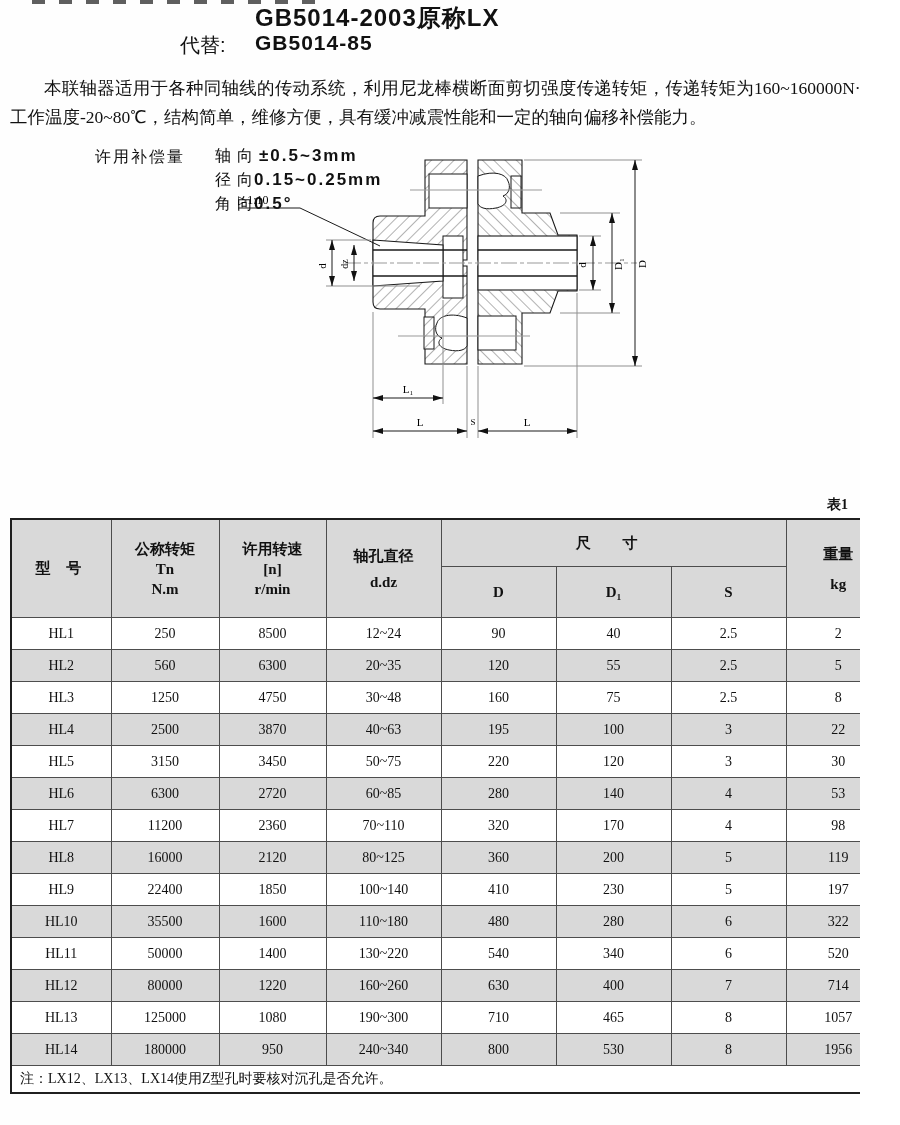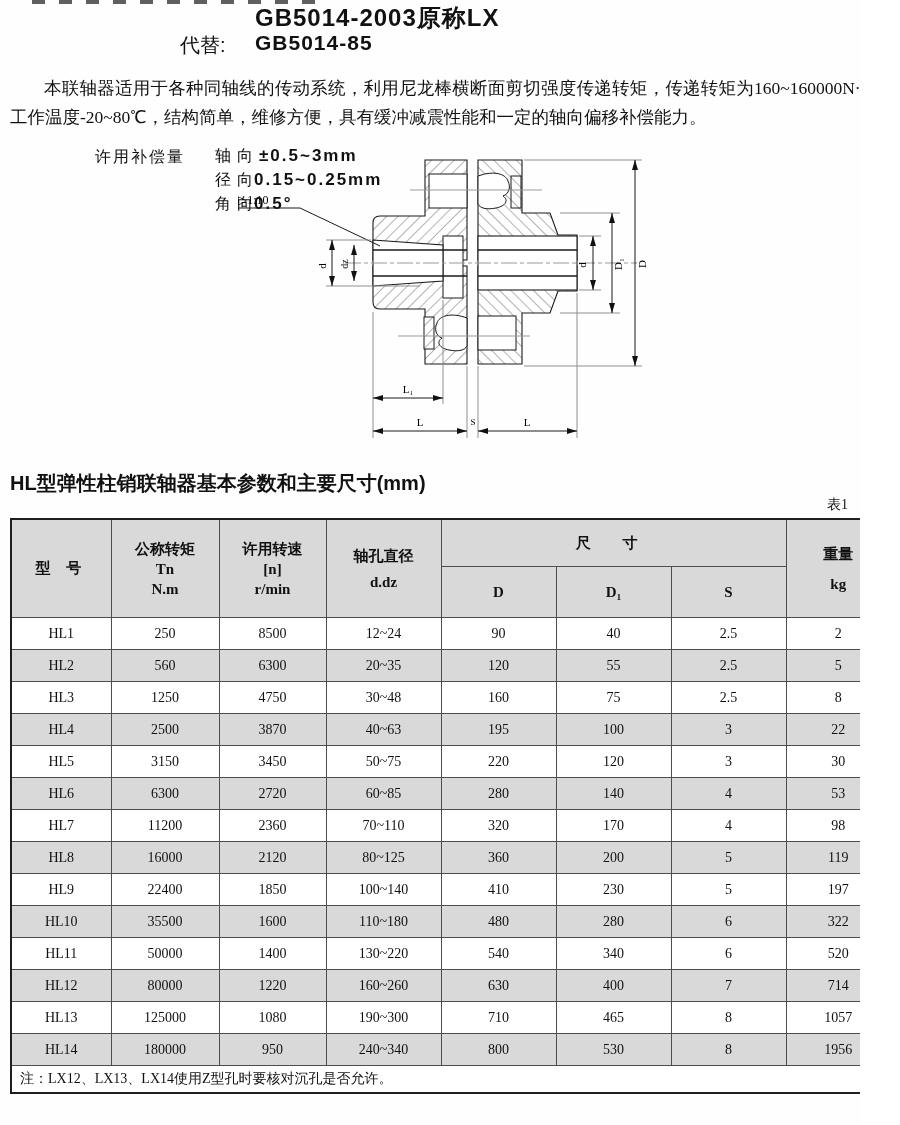--- a/index.html
+++ b/index.html
@@ -33,21 +33,21 @@
   .comp-row{position:absolute;left:215px;font-size:16px;letter-spacing:1px;white-space:nowrap;}
   .comp-row b{font-family:"Liberation Sans", sans-serif;font-size:17px;letter-spacing:2px;}
   .comp-r1{top:146px;} .comp-r2{top:170px;} .comp-r3{top:194px;}
 
   .drawing{position:absolute;left:230px;top:146px;width:480px;height:312px;}
 
   .section-title{
     position:absolute;left:10px;top:470px;
     font-family:"Liberation Sans", sans-serif;font-weight:600;font-size:20px;
   }
-  .table-tag{position:absolute;right:12px;top:496px;font-size:14px;font-weight:normal;margin-left:21px;}
+  .table-tag{position:absolute;right:12px;top:496px;font-size:14px;font-weight:bold;margin-left:21px;}
 
   .tbl-wrap{position:absolute;left:10px;top:518px;width:880px;}
   table.spec{
     border-collapse:collapse;table-layout:fixed;width:880px;
     border:2px solid var(--outer);
     font-size:14px;
   }
   table.spec th, table.spec td{
     border:1px solid var(--line);
     text-align:center;vertical-align:middle;
@@ -161,21 +161,20 @@
     <line x1="143" y1="252" x2="213" y2="252" stroke="#1a1a1a" stroke-width="1" marker-start="url(#arr)" marker-end="url(#arr)"></line>
     <text x="178" y="247" font-size="11" font-family="Liberation Serif, serif" text-anchor="middle">L₁</text>
 
     <line x1="143" y1="285" x2="237" y2="285" stroke="#1a1a1a" stroke-width="1" marker-start="url(#arr)" marker-end="url(#arr)"></line>
     <text x="190" y="280" font-size="11" font-family="Liberation Serif, serif" text-anchor="middle">L</text>
     <text x="243" y="279" font-size="9" font-family="Liberation Serif, serif" text-anchor="middle">S</text>
     <line x1="248" y1="285" x2="347" y2="285" stroke="#1a1a1a" stroke-width="1" marker-start="url(#arr)" marker-end="url(#arr)"></line>
     <text x="297" y="280" font-size="11" font-family="Liberation Serif, serif" text-anchor="middle">L</text>
   </svg>
 
-  <div class="section-title">HL型弹性柱销联轴器基本参数和主要尺寸(mm)</div>
   <div class="table-tag">表1</div>
 
   <div class="tbl-wrap">
     <table class="spec">
       <colgroup>
         <col style="width:100px">
           <col style="width:108px">
           <col style="width:107px">
           <col style="width:115px">
         <col style="width:115px">

